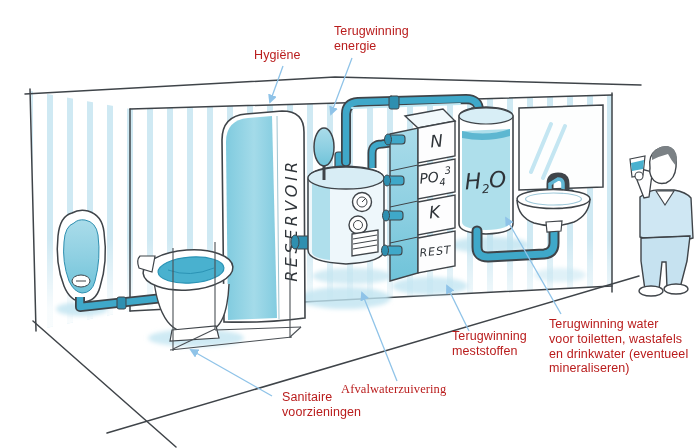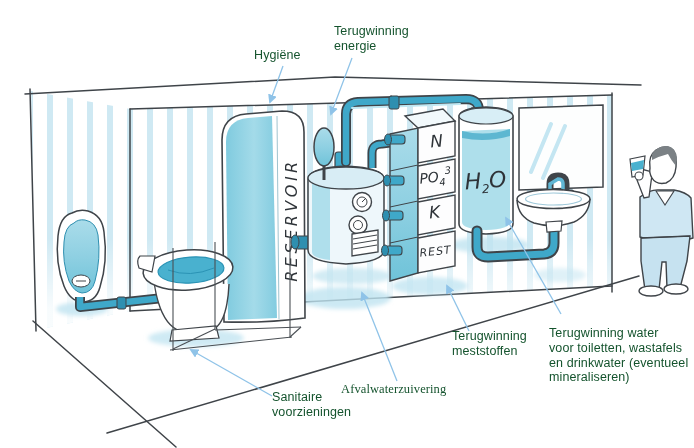--- a/index.html
+++ b/index.html
@@ -1,19 +1,19 @@
 <!DOCTYPE html>
 <html><head>
 <meta charset="utf-8">
 <style>
   html,body{margin:0;padding:0;background:#ffffff;}
   #stage{position:relative;width:694px;height:448px;background:#ffffff;overflow:hidden;
          font-family:"Liberation Sans",sans-serif;}
   #art{position:absolute;left:0;top:0;}
-  .callout{position:absolute;font-size:12.5px;line-height:1.18;color:#14532d;
+  .callout{position:absolute;font-size:12.5px;line-height:1.18;color:#b91c1c;
            white-space:pre-line;letter-spacing:.1px;}
   .hand{font-family:"DejaVu Sans",sans-serif;font-style:italic;fill:#2e3338;}
 </style>
 </head>
 <body>
 
 <div id="stage">
 
 <svg id="art" width="694" height="448" viewBox="0 0 694 448">
   <defs>
@@ -233,21 +233,21 @@
     <line x1="272" y1="396" x2="191" y2="350" marker-end="url(#arr)"></line>
     <line x1="397" y1="381" x2="362" y2="293" marker-end="url(#arr)"></line>
   </g>
 </svg>
 
 <div class="callout" style="left:254px;top:48px;">Hygiëne</div>
 <div class="callout" style="left:334px;top:24px;">Terugwinning
 energie</div>
 <div class="callout" style="left:452px;top:329px;">Terugwinning
 meststoffen</div>
-<div class="callout" style="left:549px;top:326px;">Terugwinning water
+<div class="callout" style="left:549px;top:317px;">Terugwinning water
 voor toiletten, wastafels
 en drinkwater (eventueel
 mineraliseren)</div>
-<div class="callout" style="left:272px;top:390px;">Sanitaire
+<div class="callout" style="left:282px;top:390px;">Sanitaire
 voorzieningen</div>
 <div class="callout" style="left:341px;top:382px;font-family:Liberation Serif, serif;">Afvalwaterzuivering</div>
 
 </div>
 
 </body></html>

